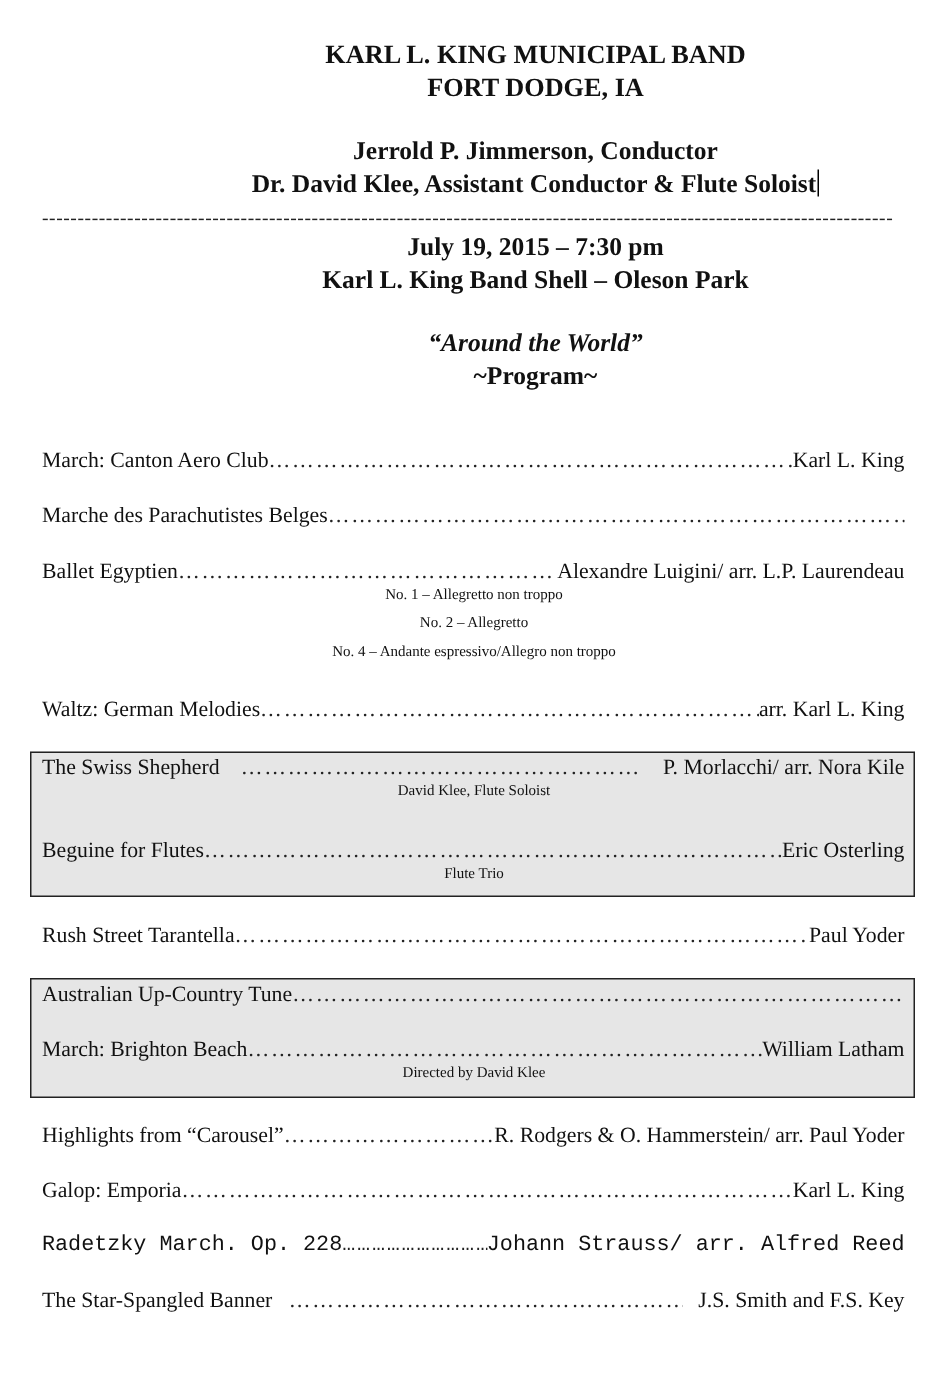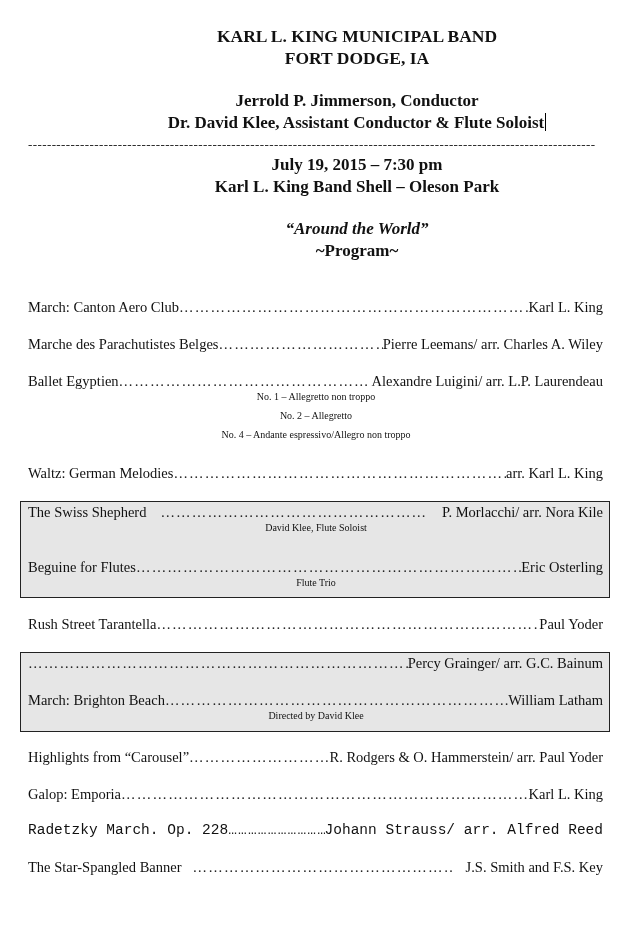--- a/index.html
+++ b/index.html
@@ -52,21 +52,20 @@
 
 <div class="row" style="top:299px;">
   <span class="title">March: Canton Aero Club</span>
     <span class="leader"></span>
     <span class="composer">Karl L. King</span>
 </div>
 
 <div class="row" style="top:336px;">
   <span class="title">Marche des Parachutistes Belges</span>
     <span class="leader"></span>
-    <span class="composer">Pierre Leemans/ arr. Charles A. Wiley</span>
 </div>
 
 <div class="row" style="top:373px;">
   <span class="title">Ballet Egyptien</span>
     <span class="leader"></span>
     <span class="composer">Alexandre Luigini/ arr. L.P. Laurendeau</span>
 </div>
 <div class="sub" style="top:391px;">No. 1 – Allegretto non troppo</div>
 <div class="sub" style="top:410px;">No. 2 – Allegretto</div>
 <div class="sub" style="top:429px;">No. 4 – Andante espressivo/Allegro non troppo</div>
@@ -92,22 +91,22 @@
 <div class="sub" style="top:577px;">Flute Trio</div>
 
 <div class="row" style="top:616px;">
   <span class="title">Rush Street Tarantella</span>
     <span class="leader"></span>
     <span class="composer">Paul  Yoder</span>
 </div>
 
 <div class="box" style="top:652px; height:80px;"></div>
 <div class="row" style="top:655px;">
+  <span class="title">Australian Up-Country Tune</span>
     <span class="leader"></span>
-    <span class="composer">Percy Grainger/ arr. G.C. Bainum</span>
 </div>
 <div class="row" style="top:692px;">
   <span class="title">March: Brighton Beach</span>
     <span class="leader"></span>
     <span class="composer">William  Latham</span>
 </div>
 <div class="sub" style="top:710px;">Directed by David Klee</div>
 
 <div class="row" style="top:749px;">
   <span class="title">Highlights from “Carousel”</span>

